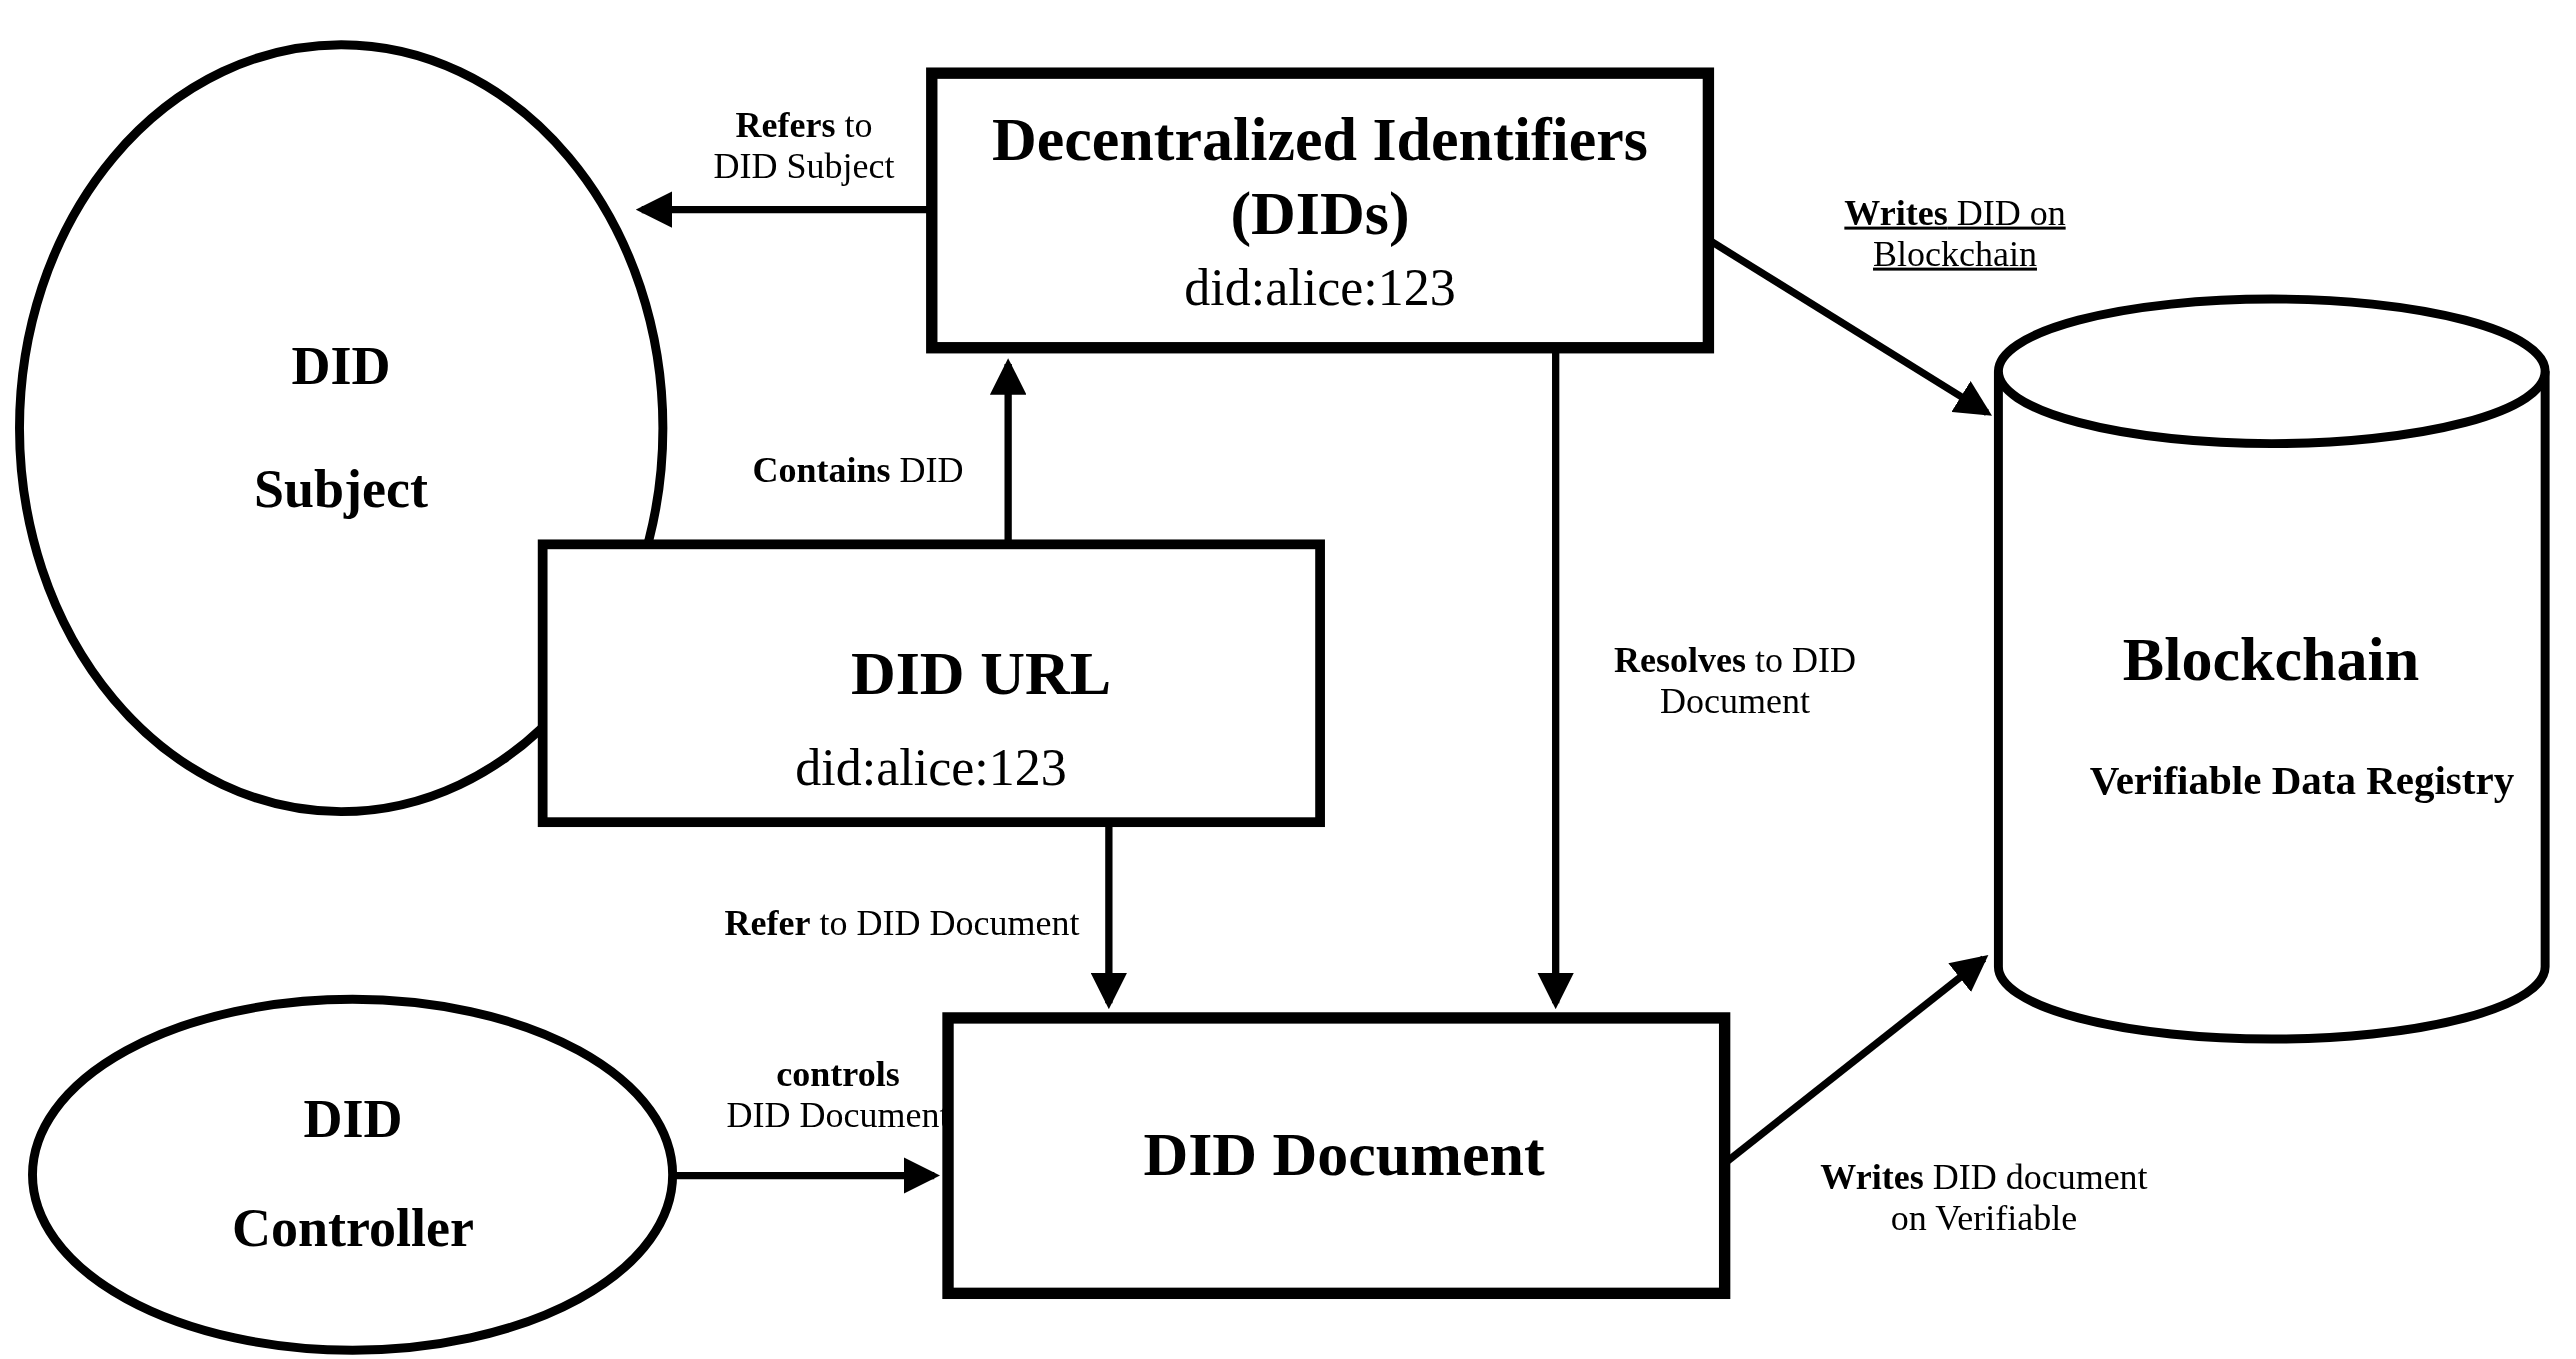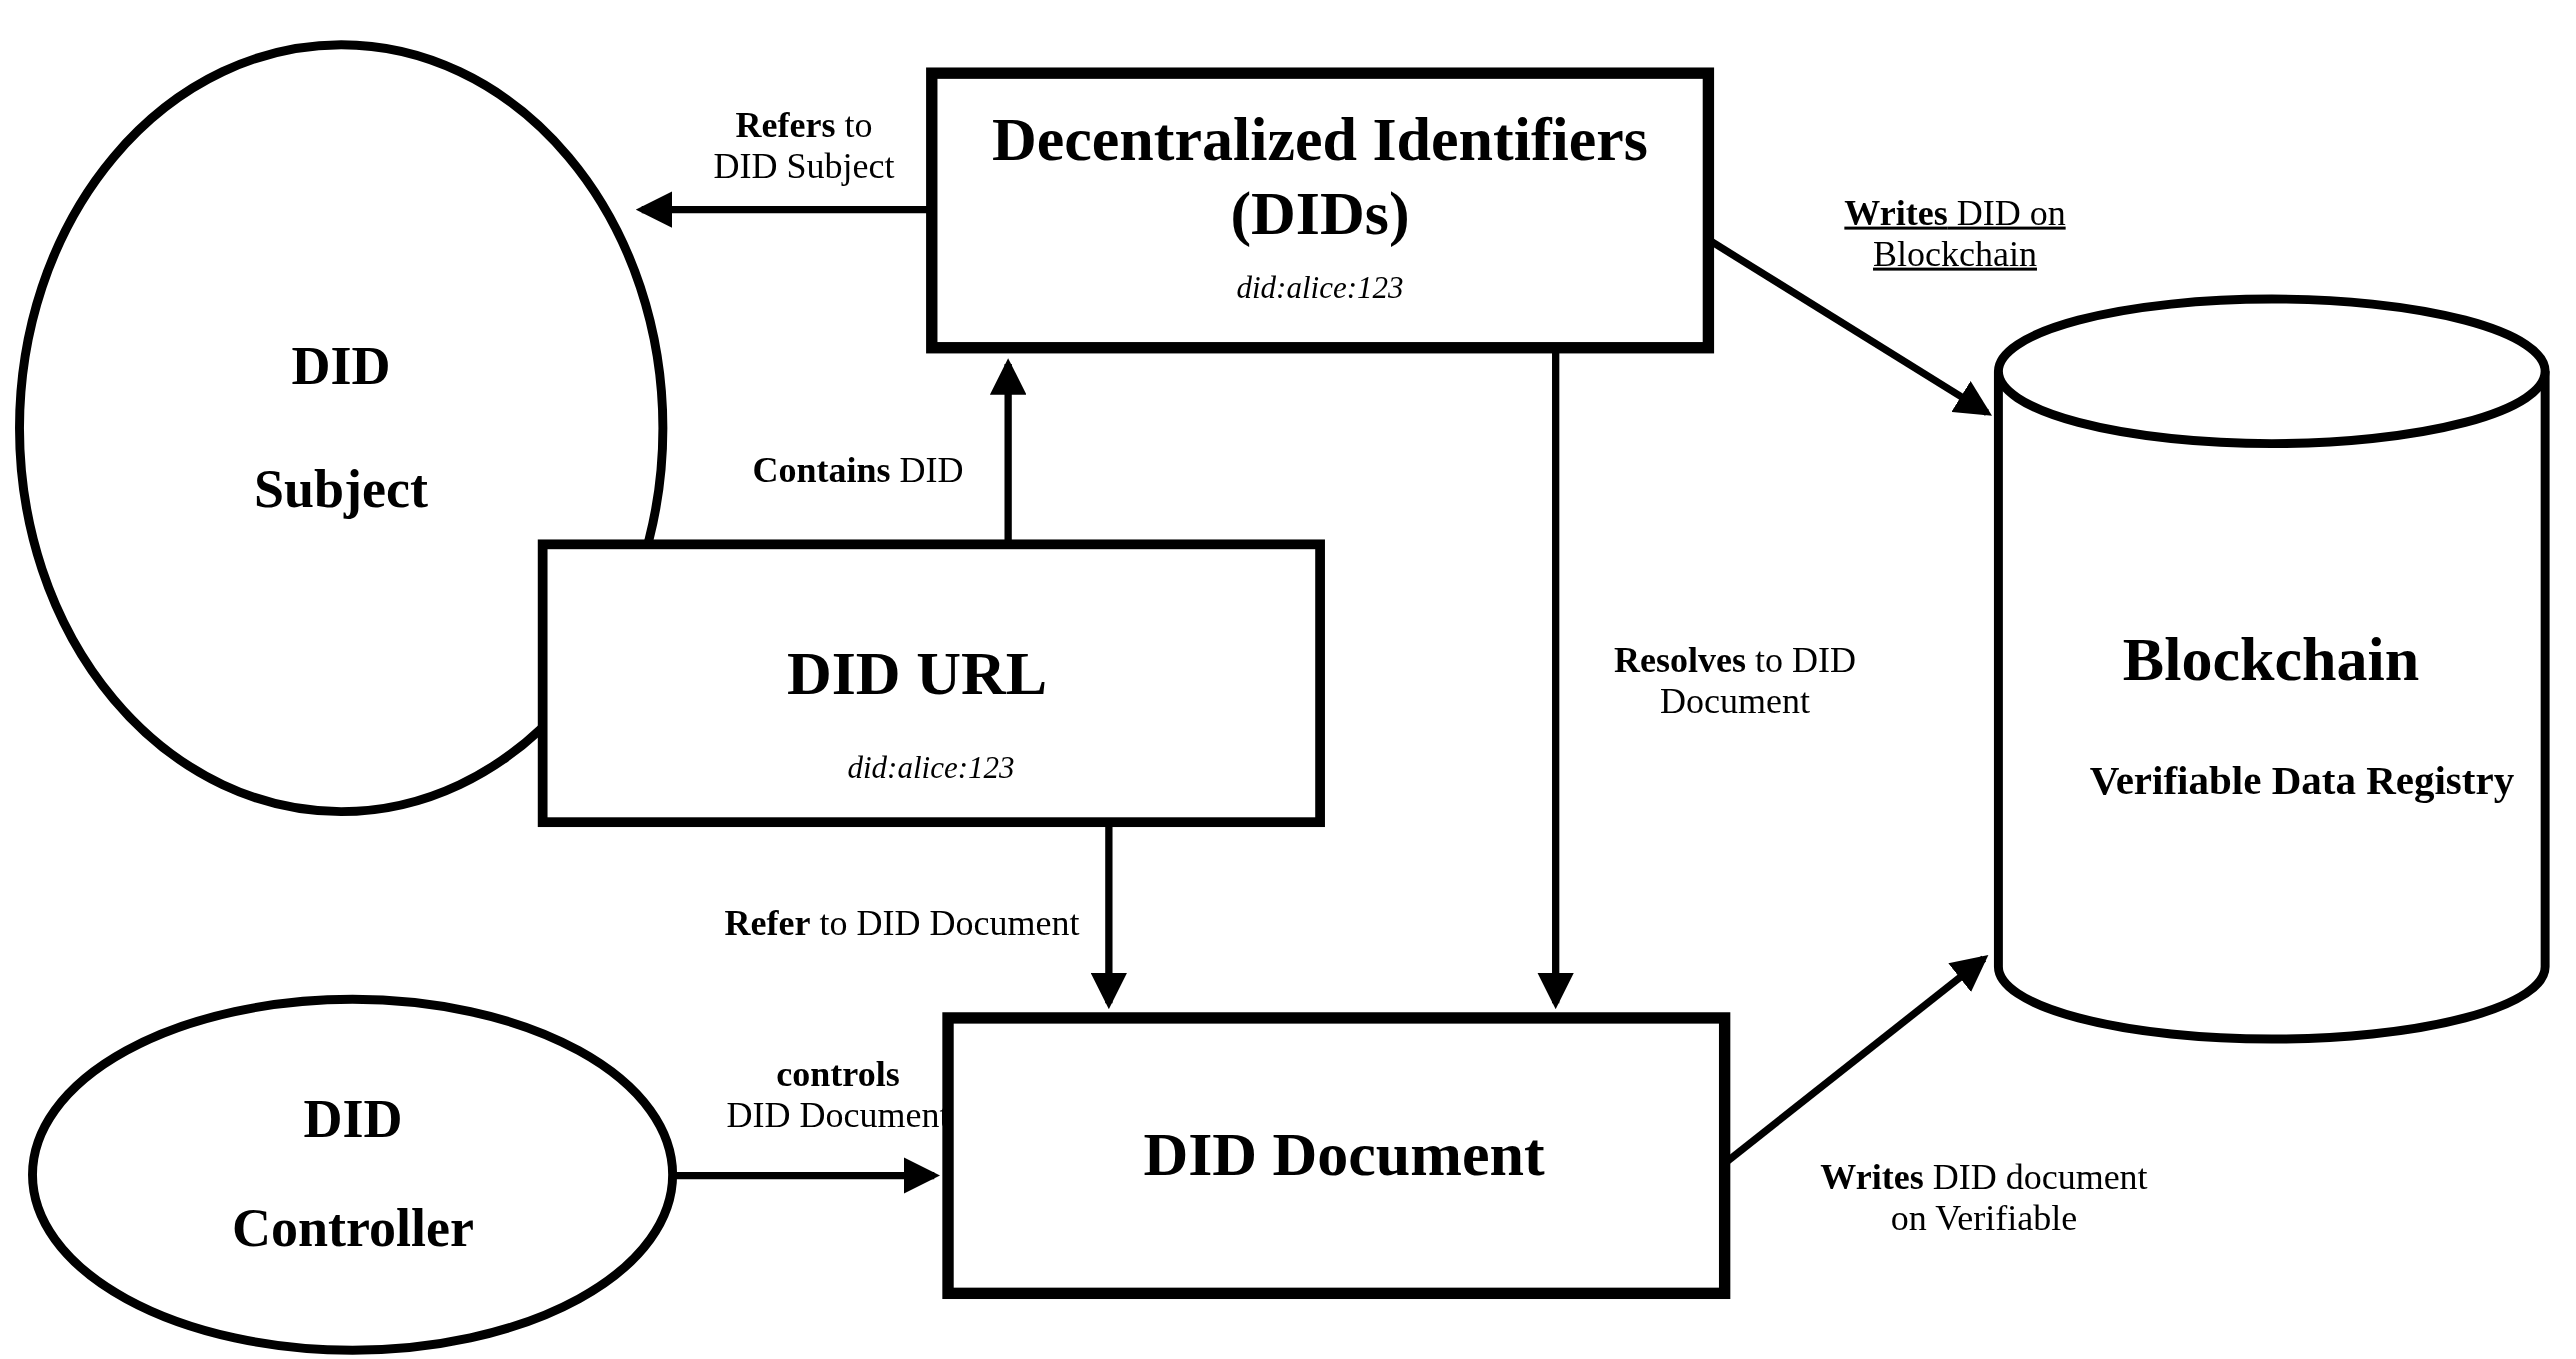--- a/index.html
+++ b/index.html
@@ -14,21 +14,21 @@
   #shapes{position:absolute;left:0;top:0;width:100%;height:100%;}
   .txt{
     position:absolute;
     transform:translate(-50%,-50%);
     text-align:center;
     white-space:nowrap;
     line-height:1.15;
   }
   .node-title{font-weight:bold;font-size:62px;}
   .node-title-big{font-weight:bold;font-size:54px;}
-  .node-value{font-size:31px;font-style:italic;}
+  .node-value{font-size:52px;}
   .edge-label{font-size:36px;}
   .edge-label b{font-weight:bold;}
   .subtitle{font-weight:bold;font-size:41px;margin-left:31px;}
 </style>
 </head>
 <body>
 
 <div id="canvas">
 
   <svg id="shapes" viewBox="0 0 3171 1674">
@@ -62,21 +62,21 @@
     <line x1="2123" y1="1432" x2="2442" y2="1180" stroke="#000" stroke-width="9" marker-end="url(#arrow)"></line>
   </svg>
 
   <div class="txt node-title-big" style="left:341px;top:366px;">DID</div>
   <div class="txt node-title-big" style="left:341px;top:489px;">Subject</div>
 
   <div class="txt node-title" style="left:1320px;top:140px;">Decentralized Identifiers</div>
   <div class="txt node-title" style="left:1320px;top:214px;">(DIDs)</div>
   <div class="txt node-value" style="left:1320px;top:288px;">did:alice:123</div>
 
-  <div class="txt node-title" style="left:917px;top:674px;text-align:right;">DID URL</div>
+  <div class="txt node-title" style="left:981px;top:674px;text-align:right;">DID URL</div>
   <div class="txt node-value" style="left:931px;top:768px;">did:alice:123</div>
 
   <div class="txt node-title" style="left:1344px;top:1155px;">DID Document</div>
 
   <div class="txt node-title-big" style="left:353px;top:1119px;">DID</div>
   <div class="txt node-title-big" style="left:353px;top:1228px;">Controller</div>
 
   <div class="txt node-title" style="left:2271px;top:660px;">Blockchain</div>
   <div class="txt subtitle" style="left:2271px;top:781px;">Verifiable Data Registry</div>
 

